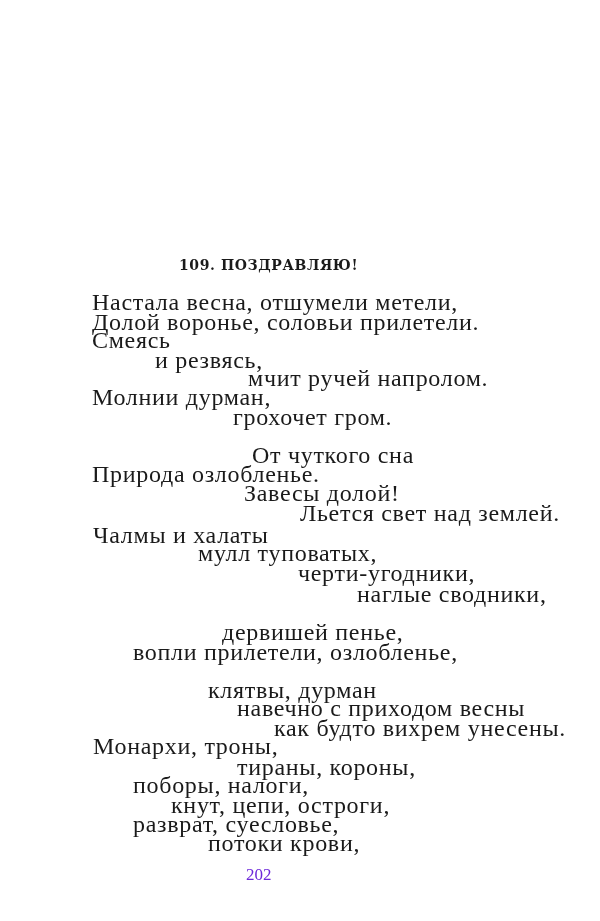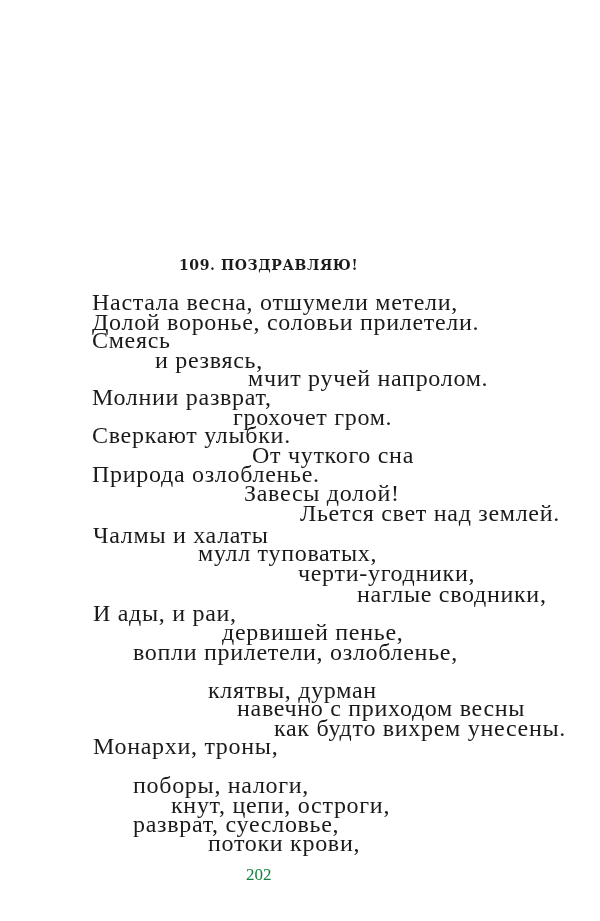--- a/index.html
+++ b/index.html
@@ -24,51 +24,50 @@
     line-height: 22px;
     color: #1a1a1a;
     white-space: nowrap;
   }
   .page-number {
     position: absolute;
     left: 246px; top: 866px;
     font-family: "Liberation Serif", serif;
     font-size: 17px;
     line-height: 18px;
-    color: #15803d;
+    color: #6d28d9;
   }
 </style>
 </head>
 <body>
 
 <div class="page">
   <div class="title">109. ПОЗДРАВЛЯЮ!</div>
 
   <div class="line" style="left:92px;top:291px">Настала весна, отшумели метели,</div>
   <div class="line" style="left:92px;top:311px">Долой воронье, соловьи прилетели.</div>
   <div class="line" style="left:92px;top:329px">Смеясь</div>
   <div class="line" style="left:155px;top:349px">и  резвясь,</div>
   <div class="line" style="left:248px;top:367px">мчит ручей напролом.</div>
-  <div class="line" style="left:92px;top:386px">Молнии  разврат,</div>
+  <div class="line" style="left:92px;top:386px">Молнии  дурман,</div>
   <div class="line" style="left:233px;top:406px">грохочет гром.</div>
-  <div class="line" style="left:92px;top:424px">Сверкают  улыбки.</div>
   <div class="line" style="left:252px;top:444px">От чуткого сна</div>
   <div class="line" style="left:92px;top:463px">Природа озлобленье.</div>
   <div class="line" style="left:244px;top:482px">Завесы долой!</div>
   <div class="line" style="left:300px;top:502px">Льется свет над землей.</div>
   <div class="line" style="left:198px;top:542px">мулл туповатых,</div>
   <div class="line" style="left:93px;top:524px">Чалмы и халаты</div>
   <div class="line" style="left:298px;top:562px">черти-угодники,</div>
   <div class="line" style="left:357px;top:583px">наглые сводники,</div>
-  <div class="line" style="left:93px;top:602px">И  ады,  и  раи,</div>
   <div class="line" style="left:222px;top:621px">дервишей пенье,</div>
   <div class="line" style="left:133px;top:641px">вопли прилетели, озлобленье,</div>
   <div class="line" style="left:208px;top:679px">клятвы, дурман</div>
   <div class="line" style="left:237px;top:697px">навечно с приходом весны</div>
   <div class="line" style="left:274px;top:717px">как будто вихрем унесены.</div>
   <div class="line" style="left:93px;top:735px">Монархи,  троны,</div>
+  <div class="line" style="left:237px;top:756px">тираны, короны,</div>
   <div class="line" style="left:133px;top:774px">поборы, налоги,</div>
   <div class="line" style="left:171px;top:794px">кнут, цепи, остроги,</div>
   <div class="line" style="left:133px;top:813px">разврат, суесловье,</div>
   <div class="line" style="left:208px;top:832px">потоки крови,</div>
 
   <div class="page-number">202</div>
 </div>
 
 </body></html>

